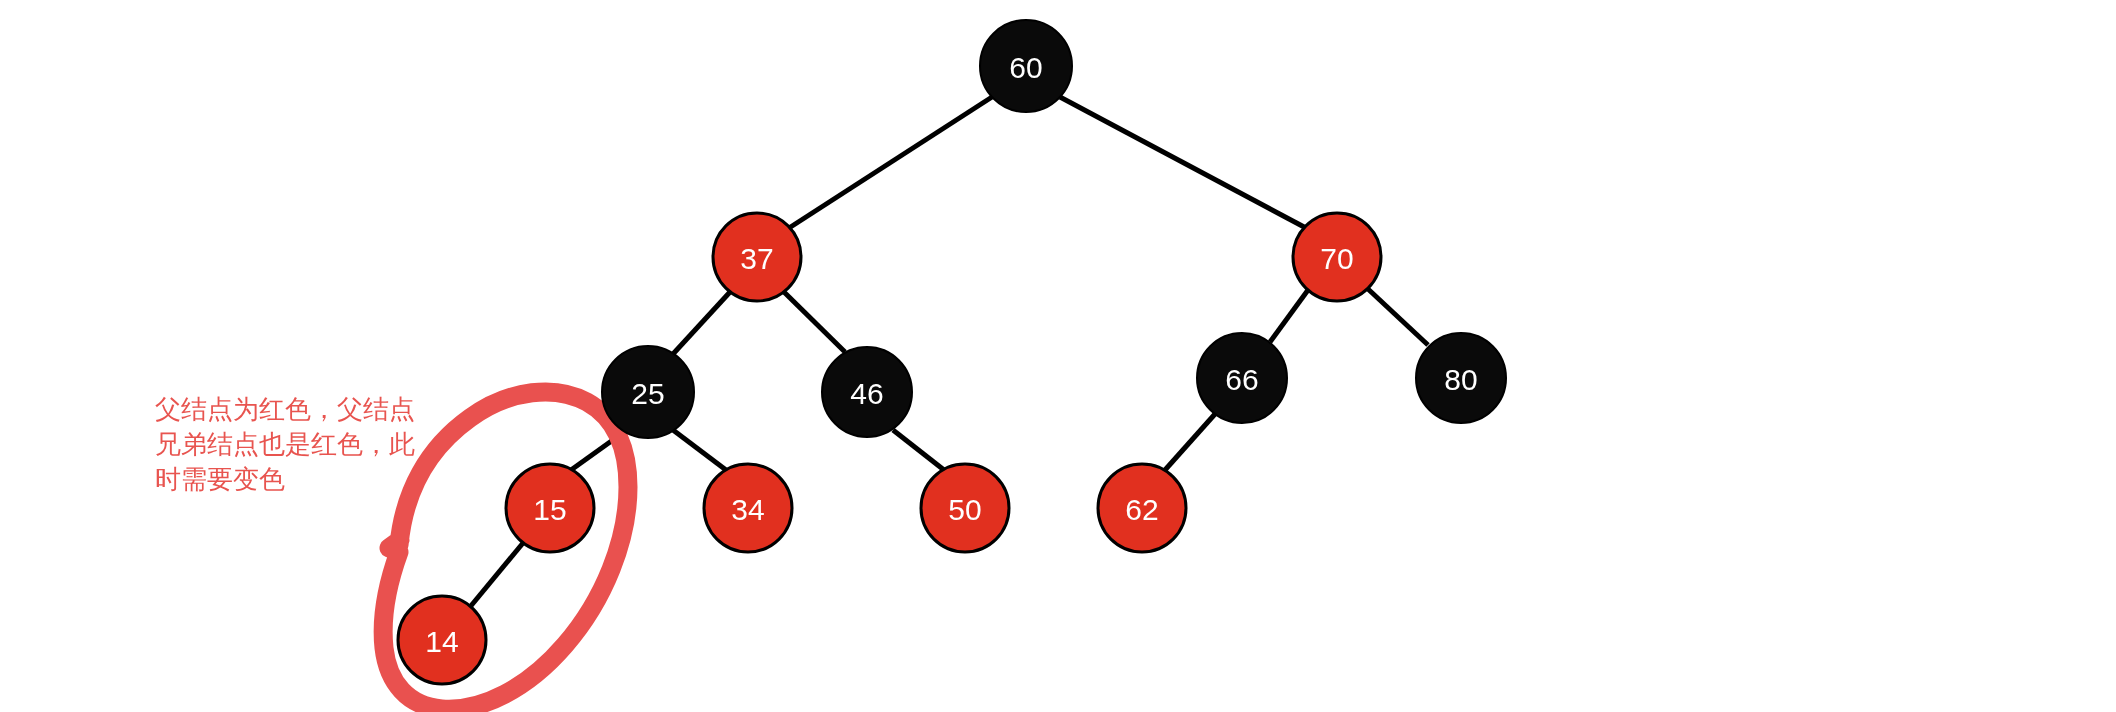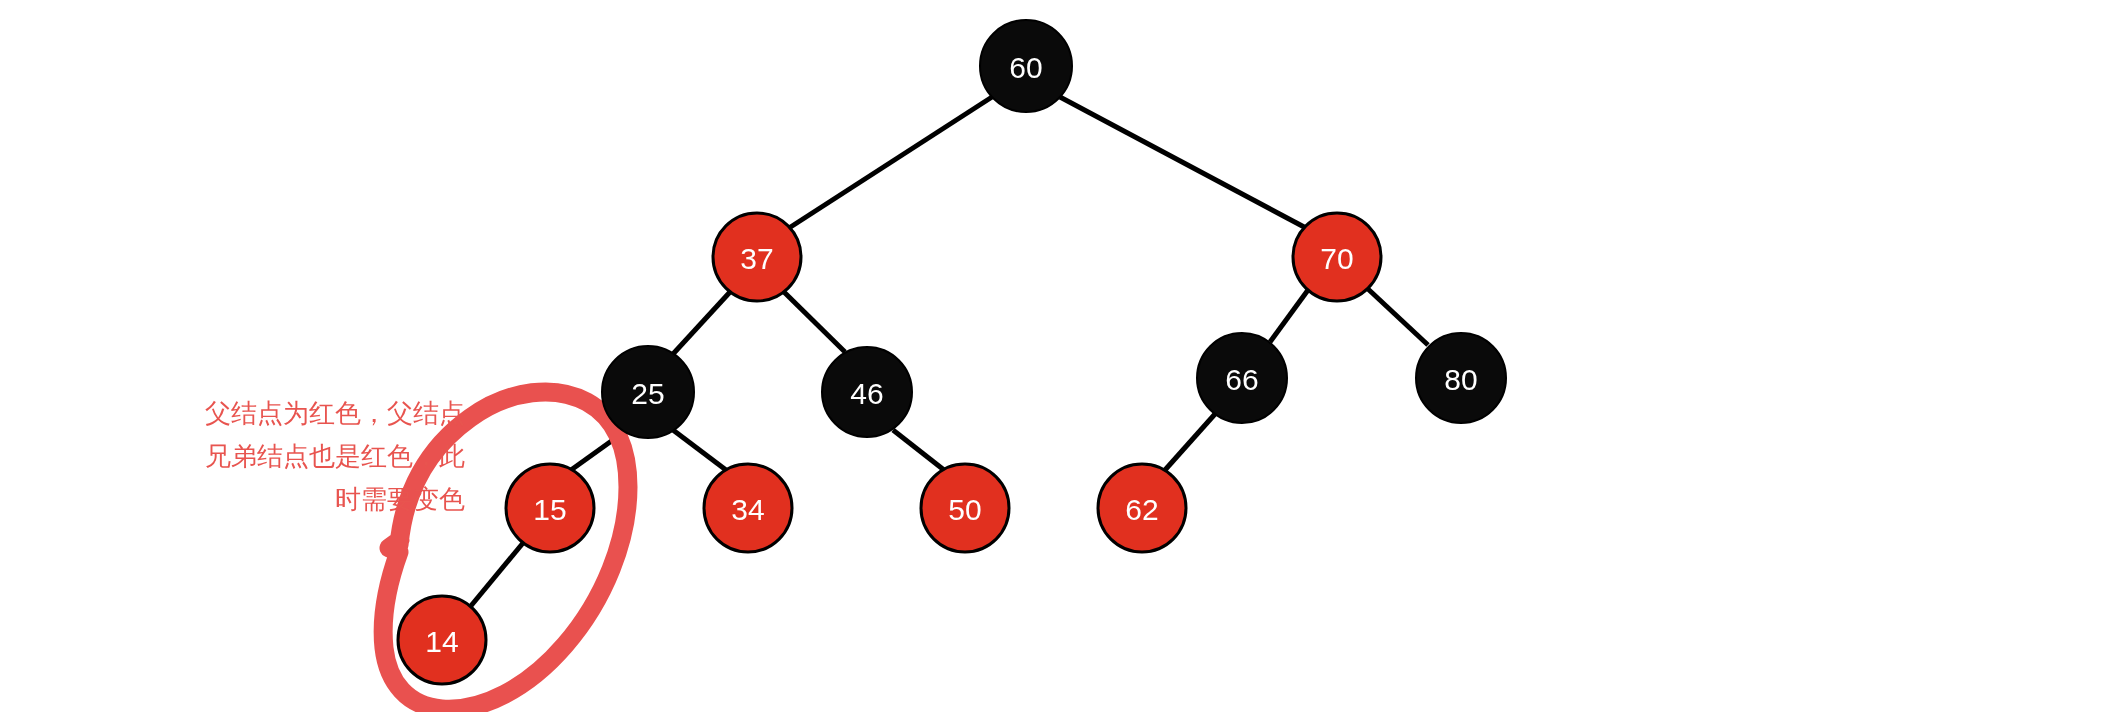--- a/index.html
+++ b/index.html
@@ -55,25 +55,24 @@
     stroke-linejoin: round;
   }
   #annotation-text {
     position: absolute;
     left: 155px;
     top: 392px;
     width: 310px;
     color: #e8544f;
     font-family: "DejaVu Sans", "Liberation Sans", sans-serif;
     font-size: 26px;
-    line-height: 43px;
+    line-height: 35px;
     letter-spacing: 0px;
     white-space: pre-line;
     user-select: none;
-    text-align: right;
   }
 </style>
 </head>
 <body>
 
 <div id="canvas">
 
   <svg id="tree-svg" viewBox="0 0 2116 712" xmlns="http://www.w3.org/2000/svg">
 
     <g>

